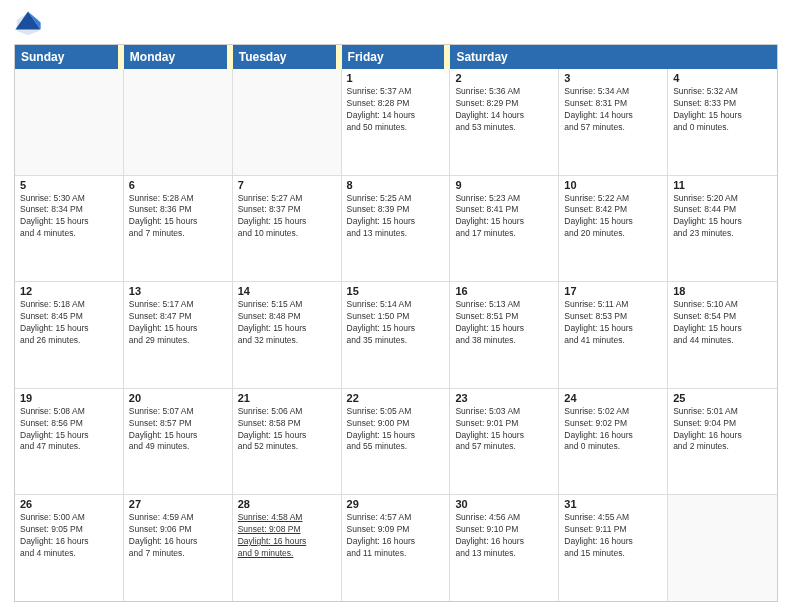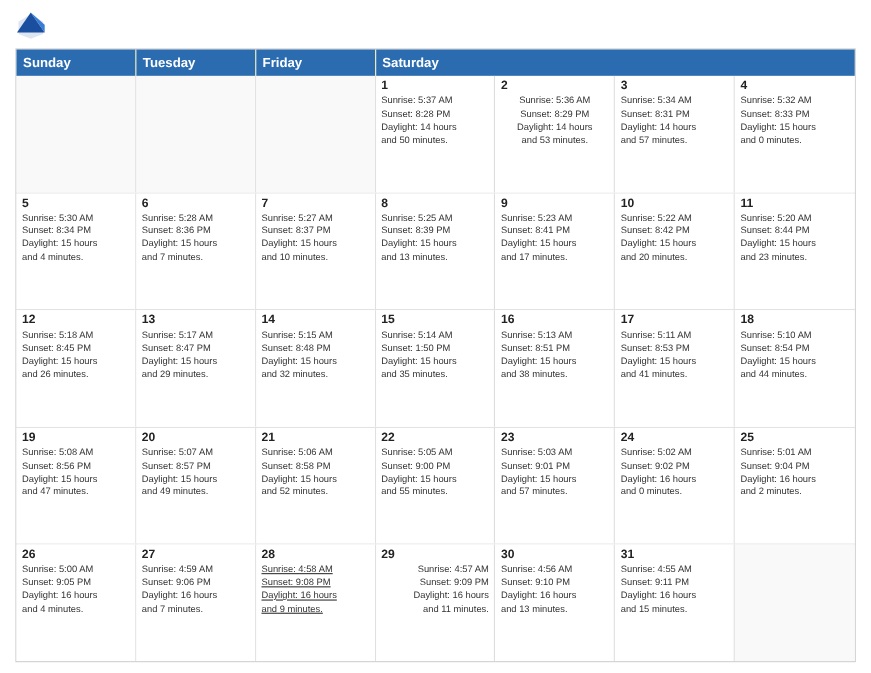--- a/index.html
+++ b/index.html
@@ -59,21 +59,21 @@
     .cal-header {
       display: grid;
       grid-template-columns: repeat(7, 1fr);
       background: #2b6cb0;
     }
     .cal-header-cell {
       color: #fff;
       font-size: 12px;
       font-weight: bold;
       padding: 5px 6px;
-      border-right: 1px solid #fef9c3;
+      border-right: 6px solid #fef9c3;
       text-align: left;
     }
     .cal-header-cell:last-child { border-right: none; }
     .cal-body {
       flex: 1;
       display: flex;
       flex-direction: column;
     }
     .cal-row {
       display: grid;
@@ -122,39 +122,40 @@
     </div>
     <div class="title-block">
       <div class="month-title"></div>
       <div class="location"></div>
     </div>
   </div>
 
   <div class="calendar">
     <div class="cal-header">
     <div class="cal-header-cell">Sunday</div>
+        <div class="cal-header-cell">Monday</div>
         <div class="cal-header-cell">Tuesday</div>
         <div class="cal-header-cell">Friday</div>
         <div class="cal-header-cell">Saturday</div>
       </div>
     <div class="cal-body">
     <div class="cal-row">
           <div class="cal-cell empty"></div>
           <div class="cal-cell empty"></div>
           <div class="cal-cell empty"></div>
           <div class="cal-cell">
             <div class="day-num">1</div>
             <div class="cell-info" style="white-space: pre-line;">Sunrise: 5:37 AM
 Sunset: 8:28 PM
 Daylight: 14 hours
 and 50 minutes.</div>
           </div>
           <div class="cal-cell">
             <div class="day-num">2</div>
-            <div class="cell-info" style="white-space: pre-line; text-align: center;">Sunrise: 5:36 AM
+            <div class="cell-info" style="white-space: pre-line;">Sunrise: 5:36 AM
 Sunset: 8:29 PM
 Daylight: 14 hours
 and 53 minutes.</div>
           </div>
           <div class="cal-cell">
             <div class="day-num">3</div>
             <div class="cell-info" style="white-space: pre-line;">Sunrise: 5:34 AM
 Sunset: 8:31 PM
 Daylight: 14 hours
 and 57 minutes.</div>
@@ -337,21 +338,21 @@
           </div>
           <div class="cal-cell">
             <div class="day-num">28</div>
             <div class="cell-info" style="white-space: pre-line; text-decoration: underline;">Sunrise: 4:58 AM
 Sunset: 9:08 PM
 Daylight: 16 hours
 and 9 minutes.</div>
           </div>
           <div class="cal-cell">
             <div class="day-num">29</div>
-            <div class="cell-info" style="white-space: pre-line; text-align: right;">Sunrise: 4:57 AM
+            <div class="cell-info" style="white-space: pre-line;">Sunrise: 4:57 AM
 Sunset: 9:09 PM
 Daylight: 16 hours
 and 11 minutes.</div>
           </div>
           <div class="cal-cell">
             <div class="day-num">30</div>
             <div class="cell-info" style="white-space: pre-line;">Sunrise: 4:56 AM
 Sunset: 9:10 PM
 Daylight: 16 hours
 and 13 minutes.</div>

